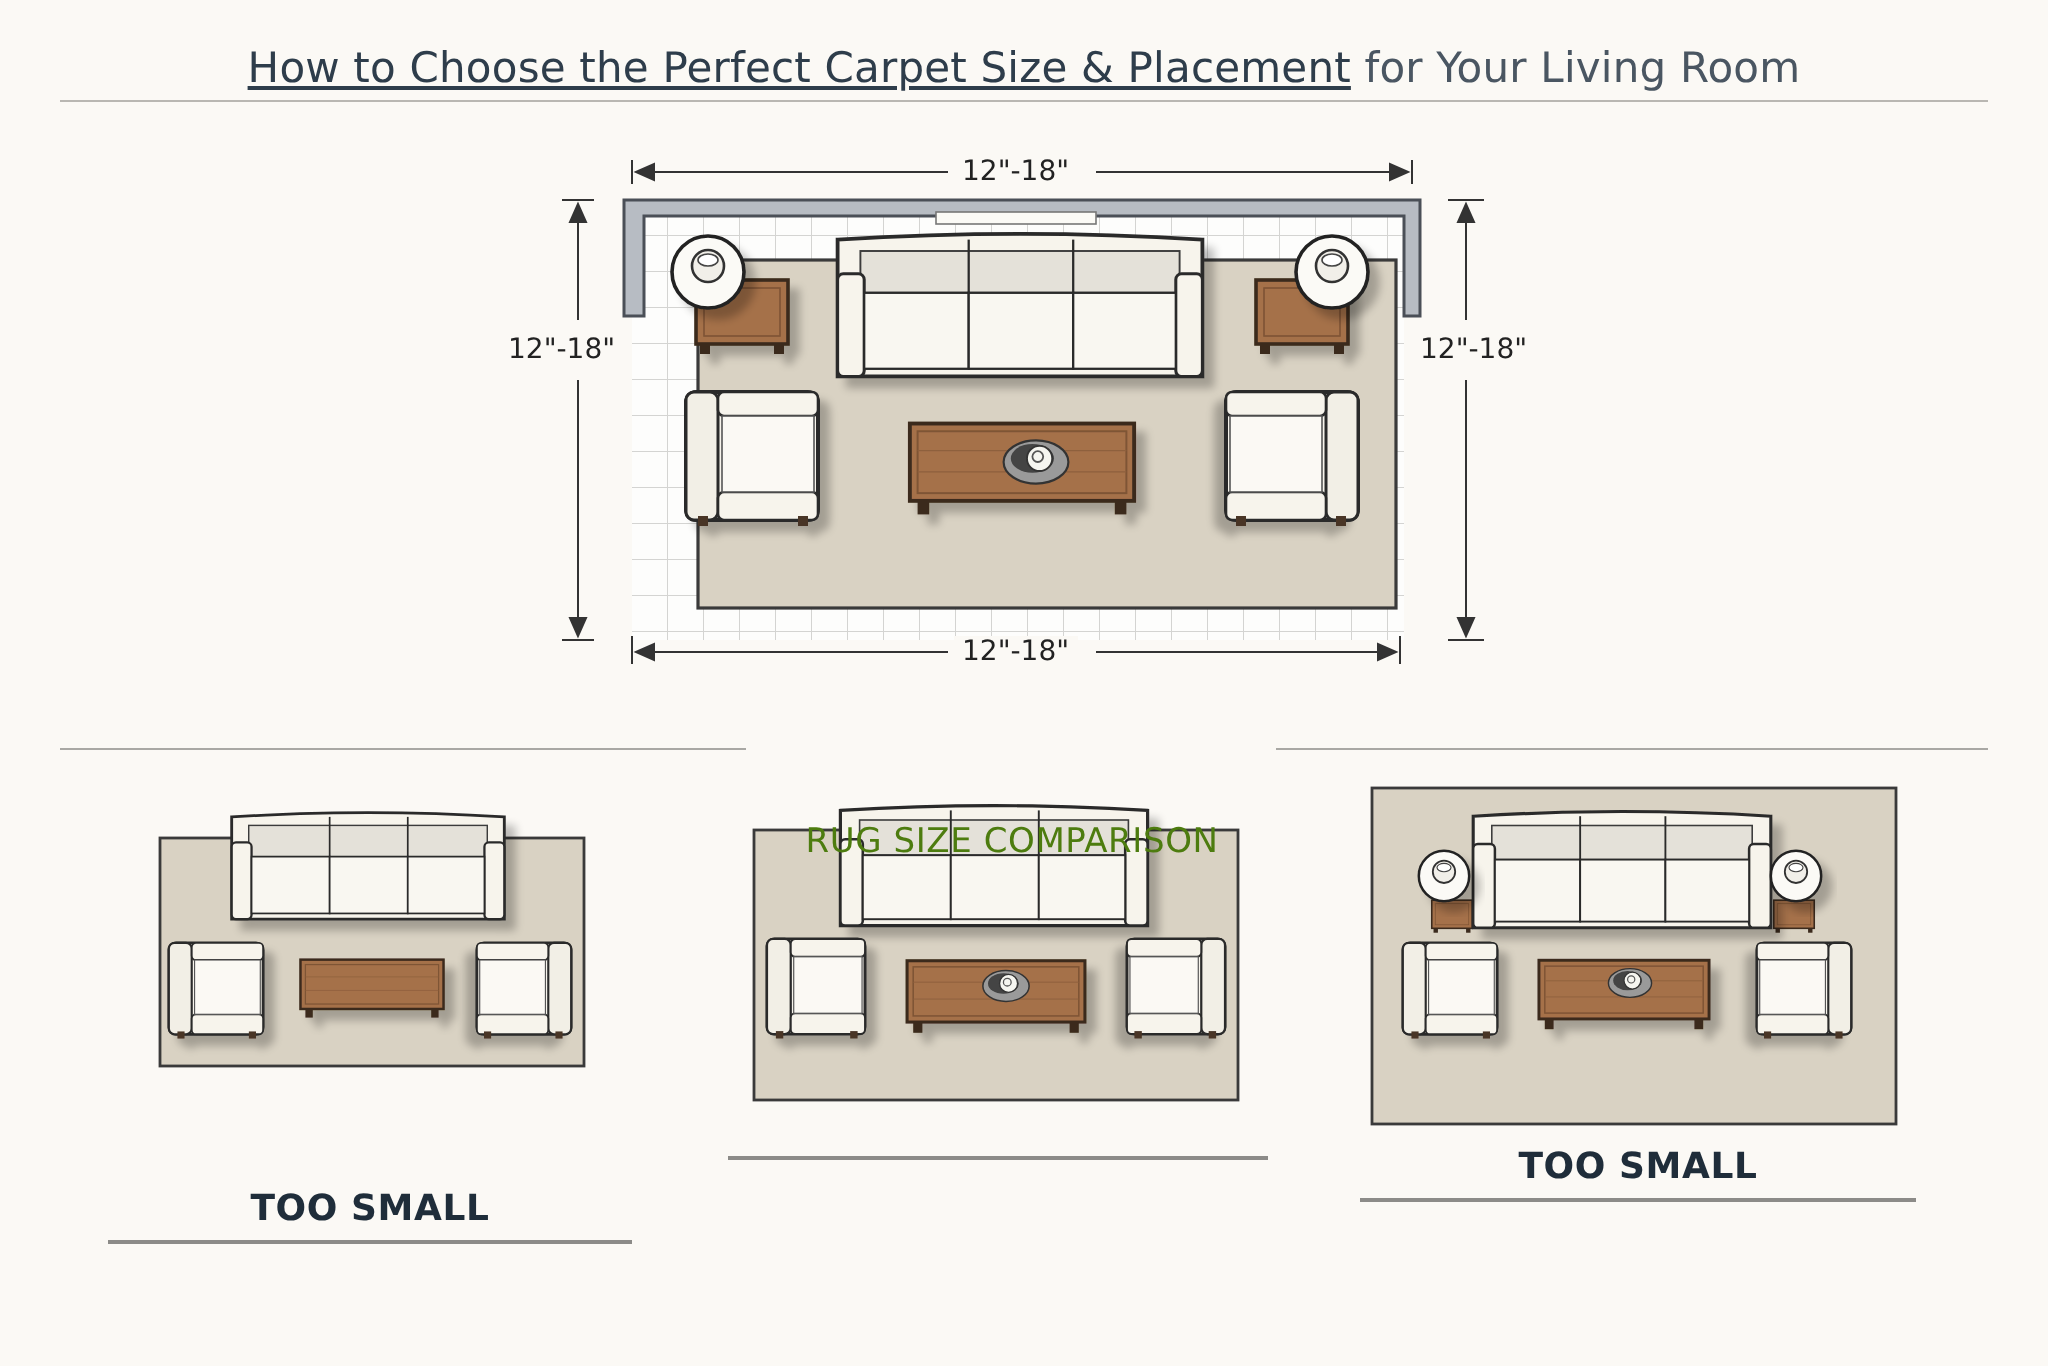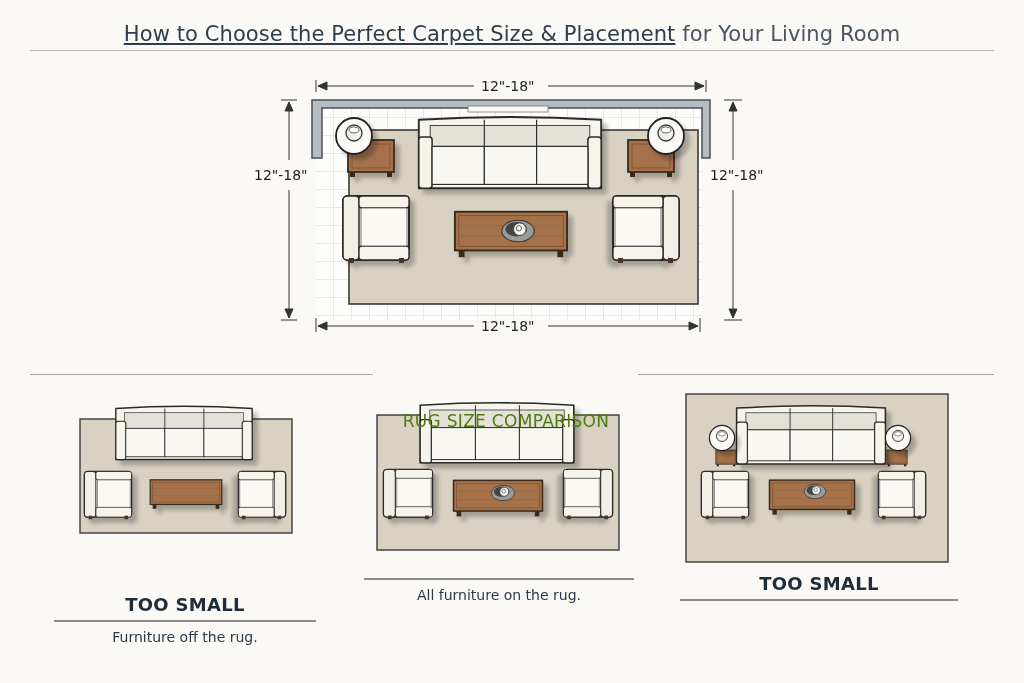--- a/index.html
+++ b/index.html
@@ -195,22 +195,20 @@
 
 <div class="section">
   <div class="rule-l"></div>
   <div class="label">RUG SIZE COMPARISON</div>
   <div class="rule-r"></div>
 </div>
 
 <div class="cap" style="left:54px;top:594px;width:262px;">
   <div class="head">TOO SMALL</div>
   <div class="rule"></div>
-  <div class="desc">Furniture off the rug.</div>
 </div>
 <div class="cap" style="left:364px;top:573px;width:270px;">
   <div class="rule"></div>
-  <div class="desc">All furniture on the rug.</div>
 </div>
 <div class="cap" style="left:680px;top:573px;width:278px;">
   <div class="head">TOO SMALL</div>
   <div class="rule"></div>
 </div>
 
 </body></html>

